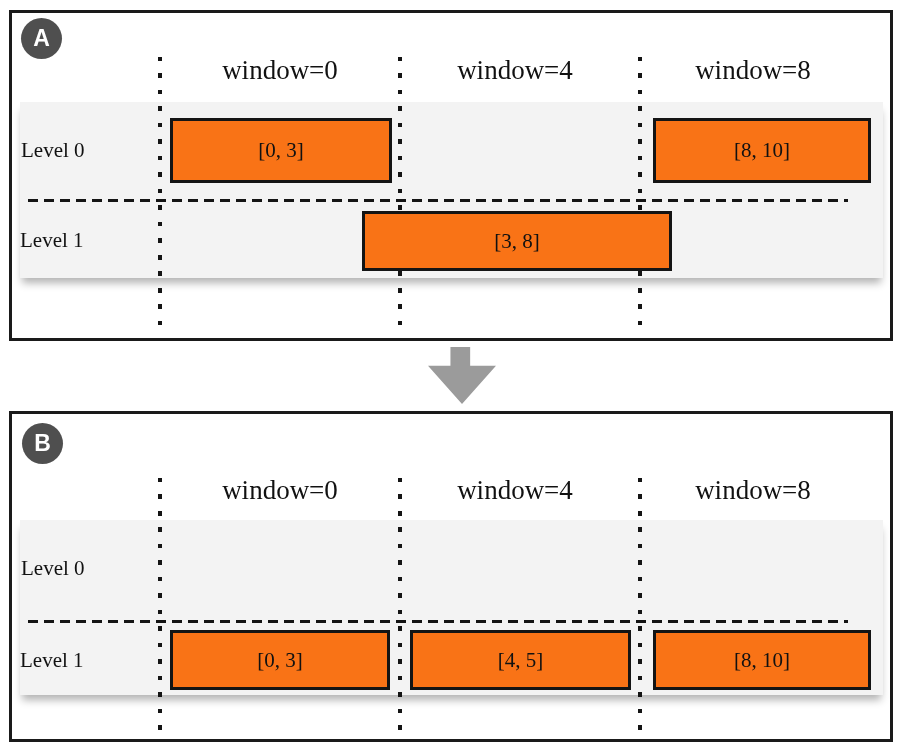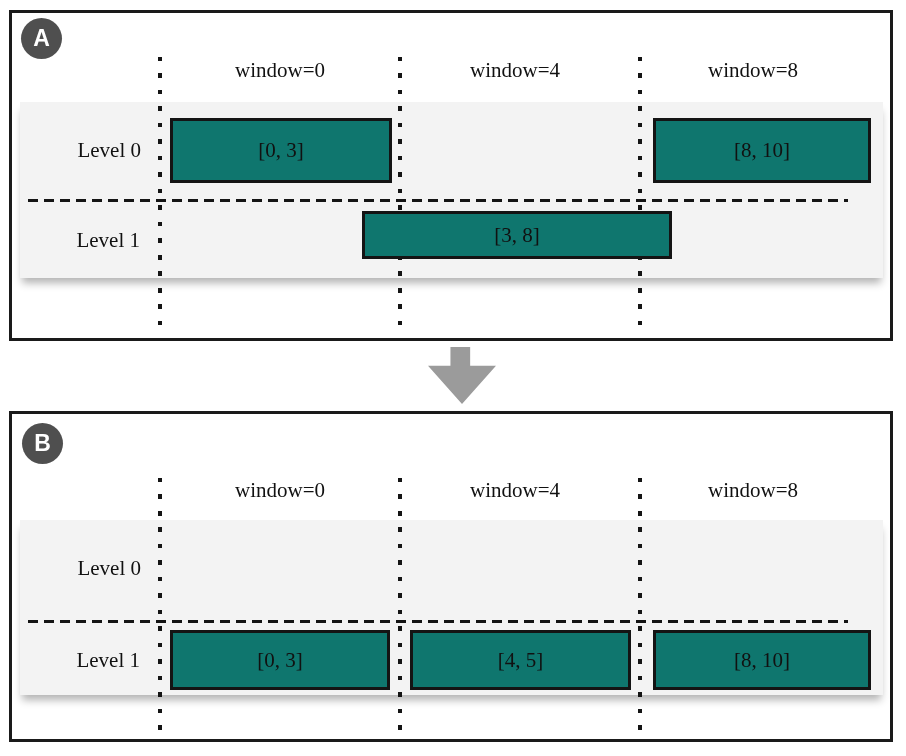--- a/index.html
+++ b/index.html
@@ -10,40 +10,40 @@
   .panel{position:absolute;border:3px solid #1a1a1a;background:#ffffff;box-sizing:border-box;}
   .panel.a{left:9px;top:10px;width:884px;height:331px;}
   .panel.b{left:9px;top:411px;width:884px;height:331px;}
   .badge{
     position:absolute;width:41px;height:41px;border-radius:50%;background:#4f4f4f;
     color:#fff;font-family:"Liberation Sans",sans-serif;font-weight:bold;font-size:23px;
     display:flex;align-items:center;justify-content:center;
   }
   .col-header{
     position:absolute;width:240px;height:24px;line-height:24px;
-    font-size:21px;text-align:center;white-space:nowrap;
+    font-size:27px;text-align:center;white-space:nowrap;
   }
   .vdots{
     position:absolute;width:4px;
     background-image:repeating-linear-gradient(to bottom,#141414 0,#141414 4.5px,transparent 4.5px,transparent 16.5px);
   }
   .band{
     position:absolute;left:8px;width:863px;background:#f3f3f3;
     box-shadow:0 7px 8px -2px rgba(0,0,0,0.30);
   }
   .hdash{
     position:absolute;left:16px;width:820px;height:3px;
     background-image:repeating-linear-gradient(to right,#141414 0,#141414 10px,transparent 10px,transparent 16px);
   }
   .row-label{
     position:absolute;width:120px;height:26px;line-height:26px;
-    font-size:21px;text-align:right;white-space:nowrap;
+    font-size:21px;text-align:left;white-space:nowrap;
   }
   .sbox{
-    position:absolute;border:3px solid #141414;background:#0f766e;box-sizing:border-box;
+    position:absolute;border:3px solid #141414;background:#f97316;box-sizing:border-box;
     display:flex;align-items:center;justify-content:center;font-size:21px;white-space:nowrap;
   }
   .arrow-down{
     position:absolute;left:428px;top:347px;width:68px;height:57px;background:#9b9b9b;
     clip-path:polygon(33% 0,62% 0,62% 33%,100% 33%,50% 100%,0 33%,33% 33%);
   }
   .transition-label{
     position:absolute;left:501px;top:358px;height:28px;line-height:28px;
     font-size:22px;white-space:nowrap;
   }
@@ -66,21 +66,21 @@
 
     <div class="col-header" style="left:148px;top:45px;">window=0</div>
     <div class="col-header" style="left:383px;top:45px;">window=4</div>
     <div class="col-header" style="left:621px;top:45px;">window=8</div>
 
     <div class="row-label" style="left:9px;top:124px;">Level 0</div>
     <div class="row-label" style="left:8px;top:214px;">Level 1</div>
 
     <div class="sbox" style="left:158px;top:105px;width:222px;height:65px;">[0, 3]</div>
     <div class="sbox" style="left:641px;top:105px;width:218px;height:65px;">[8, 10]</div>
-    <div class="sbox" style="left:350px;top:198px;width:310px;height:48px;">[3, 8]</div>
+    <div class="sbox" style="left:350px;top:198px;width:310px;height:60px;">[3, 8]</div>
   </section>
 
   <div class="arrow-down"></div>
 
   <section class="panel b">
     <div class="band" style="top:106px;height:175px;"></div>
 
     <div class="vdots" style="left:146px;top:64px;height:262px;"></div>
     <div class="vdots" style="left:386px;top:64px;height:262px;"></div>
     <div class="vdots" style="left:626px;top:64px;height:262px;"></div>

